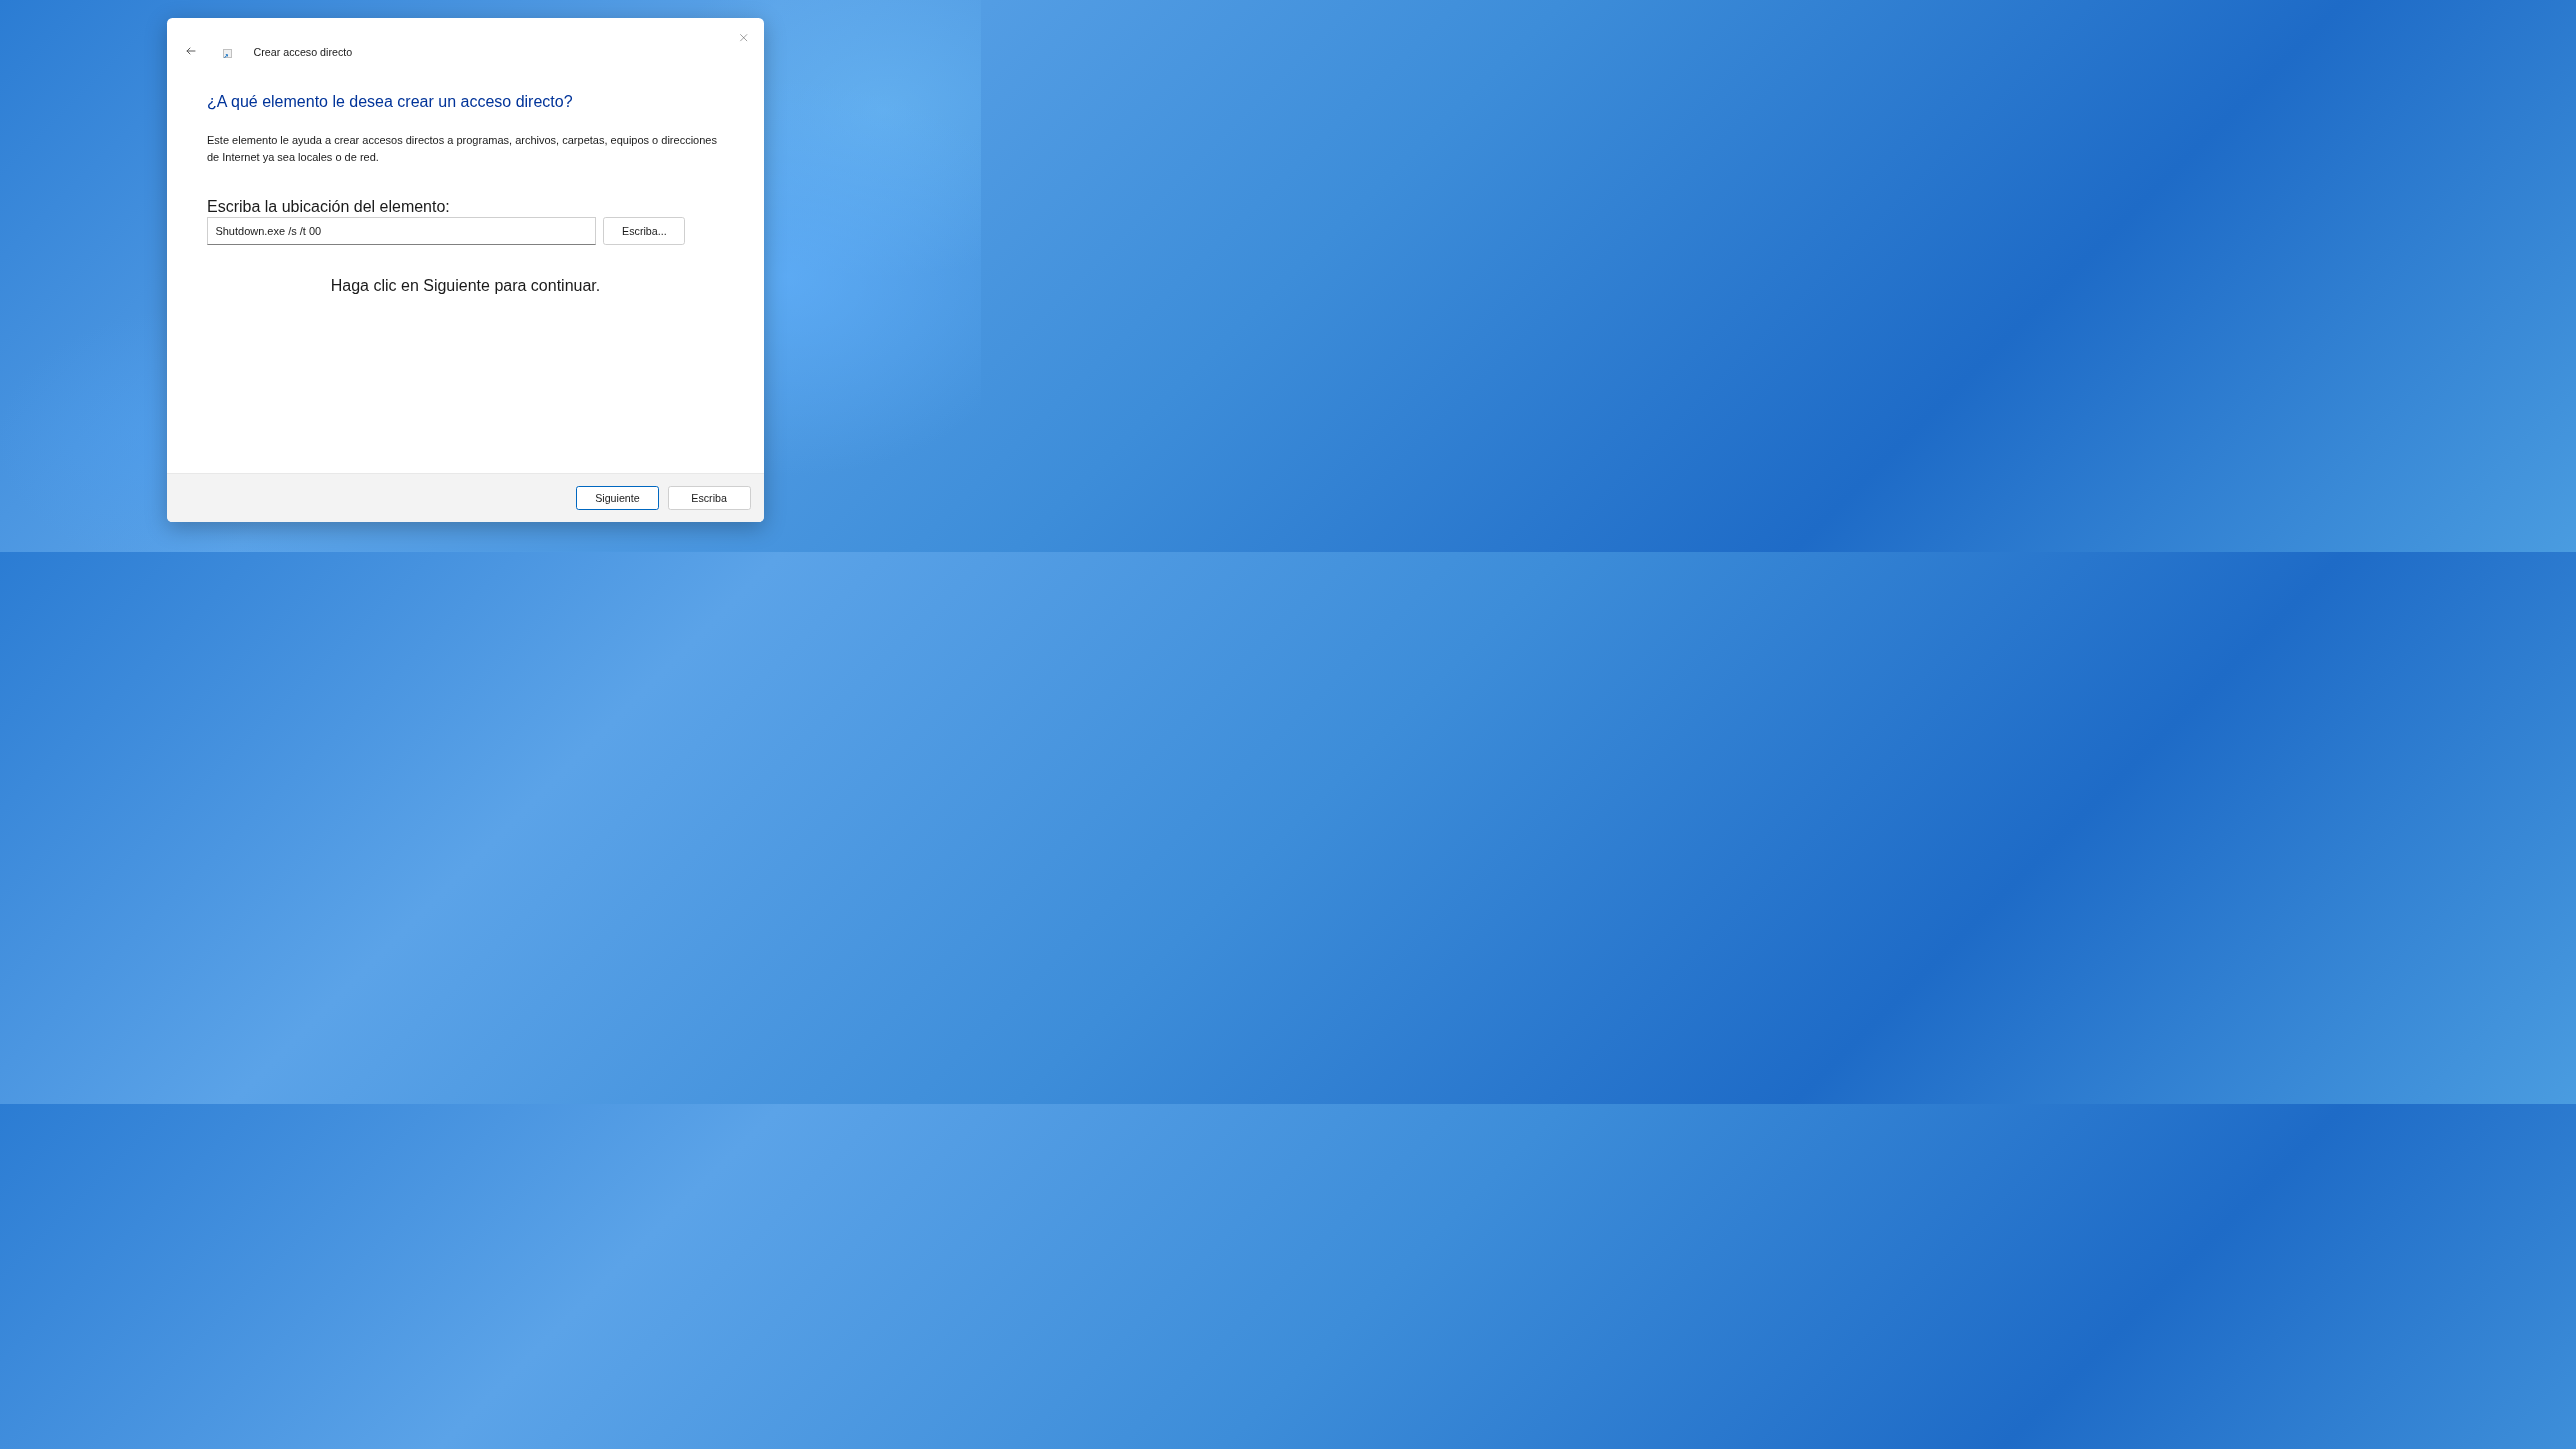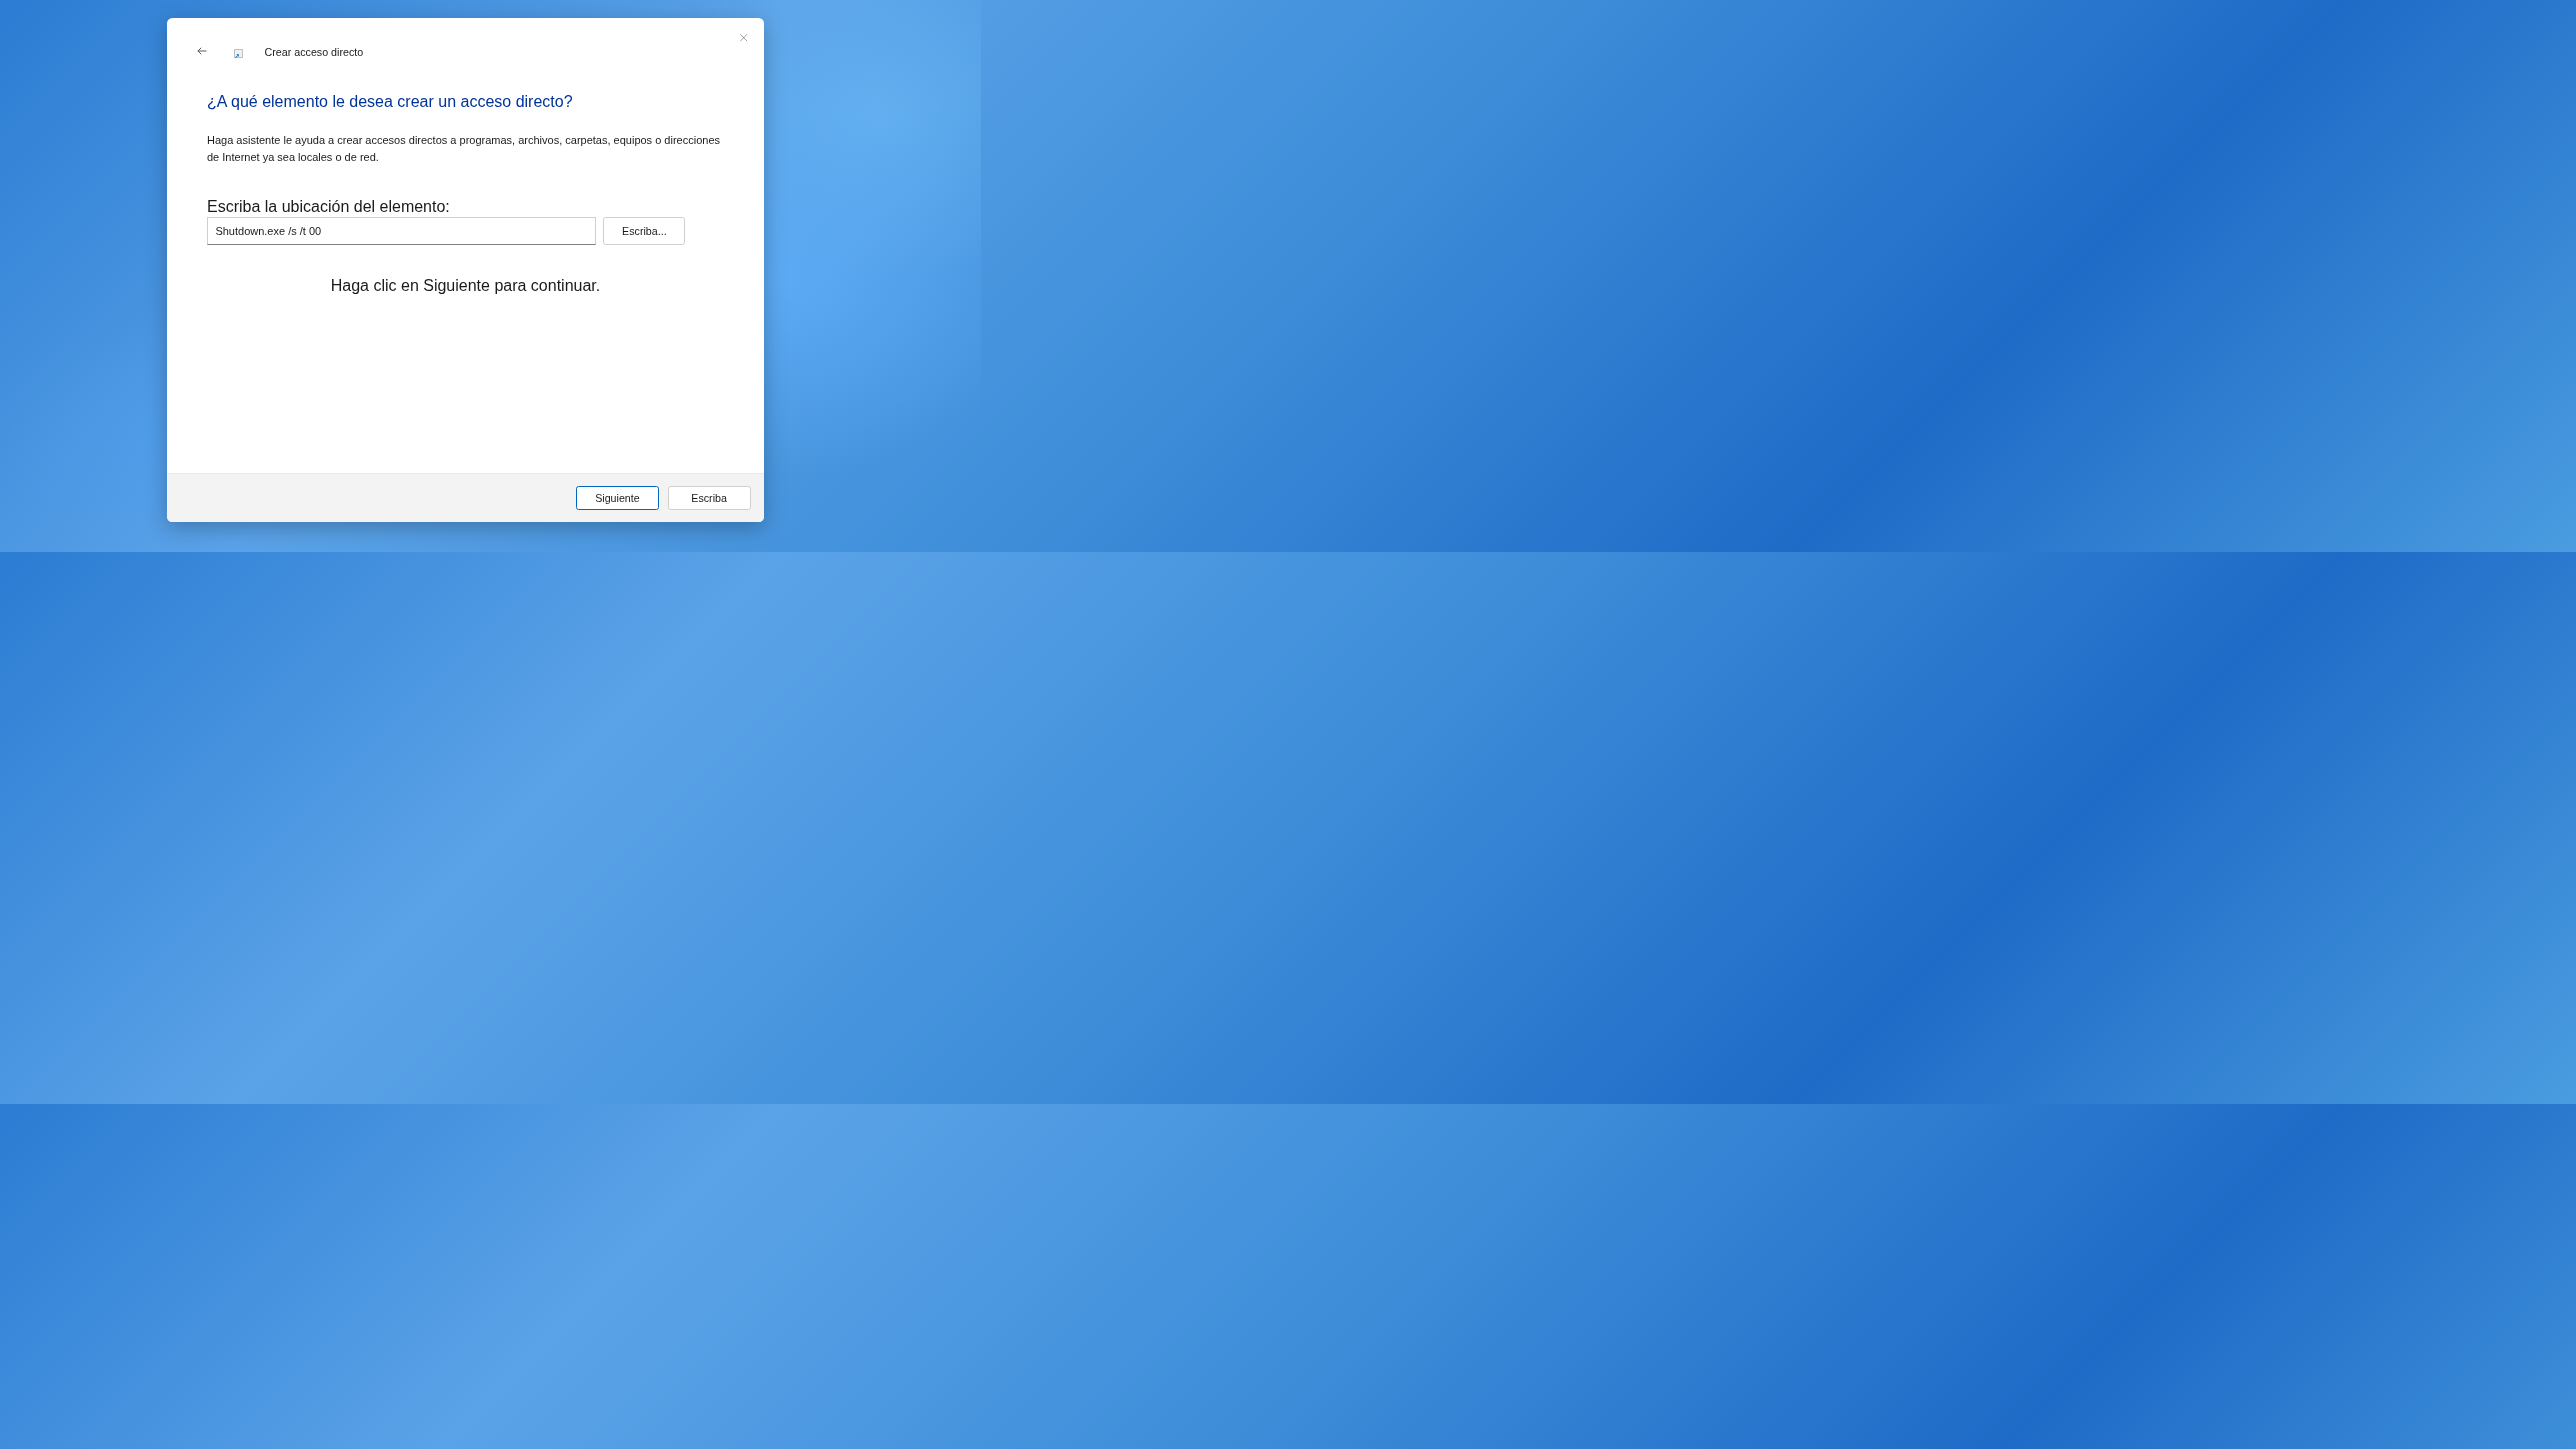--- a/index.html
+++ b/index.html
@@ -37,21 +37,21 @@
       border-radius: 5.4px;
       box-shadow: 0 5.4px 21.5px rgba(0, 0, 0, 0.25);
       display: flex;
       flex-direction: column;
     }
 
     .titlebar {
       height: 50px;
       display: flex;
       align-items: center;
-      padding: 0 24px;
+      padding: 0 13px;
       position: relative;
       gap: 12px;
     }
 
     .back-button {
       width: 21.5px;
       height: 21.5px;
       display: flex;
       align-items: center;
       justify-content: center;
@@ -235,21 +235,21 @@
     <div class="close-button">
       <svg viewBox="0 0 24 24" fill="none" stroke="currentColor" stroke-width="1.5" stroke-linecap="round">
         <line x1="4" y1="4" x2="20" y2="20"></line>
         <line x1="20" y1="4" x2="4" y2="20"></line>
       </svg>
     </div>
   </div>
 
   <div class="content">
     <h1 class="heading">¿A qué elemento le desea crear un acceso directo?</h1>
-    <p class="description">Haga asistente le ayuda a crear accesos directos a programas, archivos, carpetas, equipos o direcciones de Internet ya sea locales o de red.</p>
+    <p class="description">Este elemento le ayuda a crear accesos directos a programas, archivos, carpetas, equipos o direcciones de Internet ya sea locales o de red.</p>
     <div class="field-label">Escriba la ubicación del elemento:</div>
     <div class="input-row">
       <input type="text" class="location-input" value="Shutdown.exe /s /t 00" style="">
       <button class="browse-button">Escriba...</button>
     </div>
     <p class="instruction">Haga clic en Siguiente para continuar.</p>
   </div>
 
   <div class="footer">
     <button class="footer-button primary-button">Siguiente</button>

